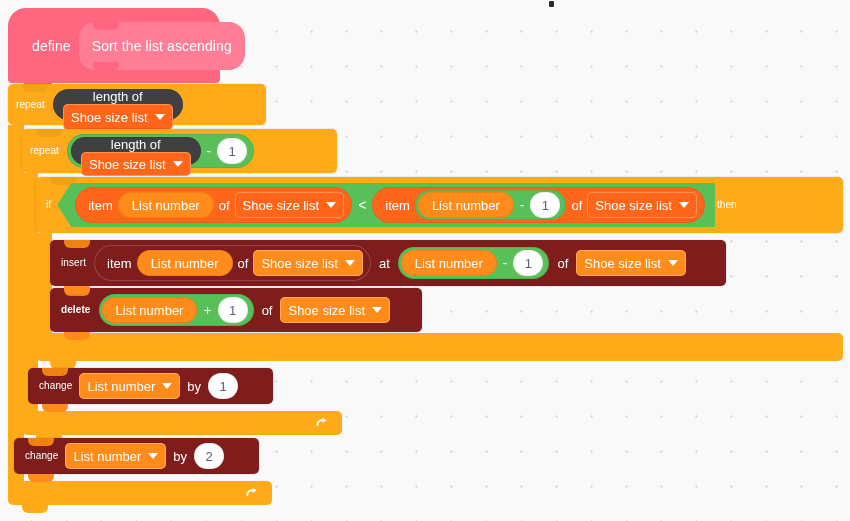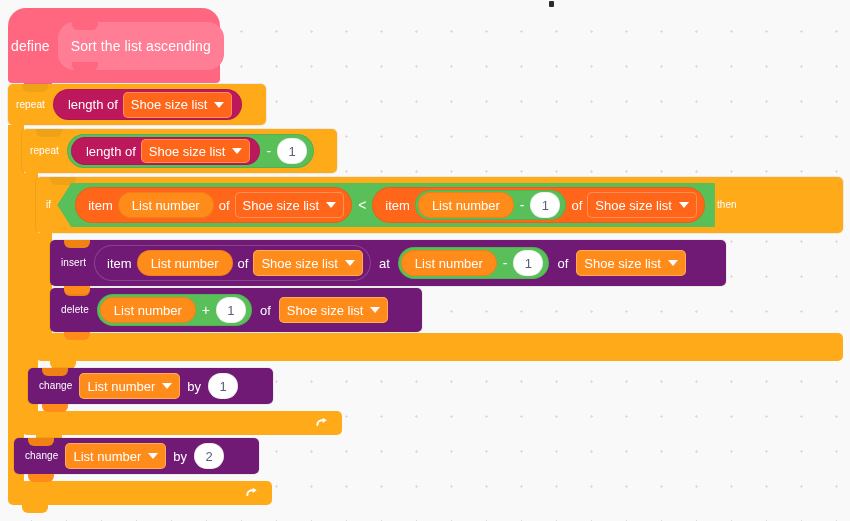--- a/index.html
+++ b/index.html
@@ -34,21 +34,21 @@
     width:212px; height:75px;
     background:#FF6680;
     border-radius:18px 18px 4px 4px;
     display:flex; align-items:center;
   }
   .define-hat::after{ 
     content:""; position:absolute; left:16px; top:75px;
     width:28px; height:10px; background:#FF6680;
     border-radius:0 0 7px 7px;
   }
-  .define-word{ margin-left:3px; font-size:14px; color:#fff; }
+  .define-word{ margin-left:24px; font-size:14px; color:#fff; }
   .proto{
     margin-left:8px;
     background:#FF7D95;
     border-radius:16px;
     padding:13px 13px;
     position:relative;
     min-height:48px;
     display:flex; align-items:center;
   }
   .proto::before{
@@ -91,21 +91,21 @@
   .loop-arrow{
     position:absolute; right:12px; top:50%;
     transform:translateY(-50%);
     width:16px; height:16px;
   }
   .kw{ margin:0 8px; }
 
   
   .stack{
     position:absolute;
-    background:#701a75;
+    background:#7f1d1d;
     border-radius:5px;
     display:flex; align-items:center;
     box-shadow:0 0 0 1px rgba(0,0,0,.06);
   }
   .stack::before{
     content:""; position:absolute; left:14px; top:0;
     width:26px; height:8px; background:#F08214;
     border-radius:0 0 6px 6px;
   }
   .stack::after{
@@ -119,22 +119,23 @@
     display:inline-flex; align-items:center;
     border-radius:999px;
     padding:0 10px; height:30px;
     white-space:nowrap;
   }
   .rep-list{            
     background:#FF661A;
     box-shadow: inset 0 0 0 1px rgba(0,0,0,.08);
   }
   .rep-listlen{         
-    background:#be185d;
+    background:#404040;
     box-shadow: inset 0 0 0 1px rgba(0,0,0,.08);
+    flex-direction: column;
   }
   .rep-op{              
     background:#59C059;
     box-shadow: inset 0 0 0 1px rgba(0,0,0,.08);
   }
   .rep-bool{            
     background:#59C059;
     padding:0 4px; height:34px;
     clip-path: polygon(14px 0, 100% 0, 100% 100%, 14px 100%, 0 50%);
     padding-left:18px; padding-right:10px;
@@ -286,21 +287,21 @@
       <span class="num-oval">1</span>
     </span>
     <span class="mini" style="margin:0 8px;">of</span>
     <span class="dropdown on-stack">
       <span>Shoe size list</span>
       <i class="caret"></i>
     </span>
   </div>
 
   <div class="stack" style="left:50px;top:288px;width:372px;height:44px;">
-    <span class="lbl kw" style="margin-left:11px;">delete</span>
+    <span class="lbl kw" style="margin-left:11px;font-weight:bold;">delete</span>
     <span class="rep rep-op" style="height:32px;padding:0 6px 0 3px;">
       <span class="var-oval">List number</span>
       <span class="opsym">+</span>
       <span class="num-oval">1</span>
     </span>
     <span class="mini" style="margin:0 8px;">of</span>
     <span class="dropdown on-stack">
       <span>Shoe size list</span>
       <i class="caret"></i>
     </span>

